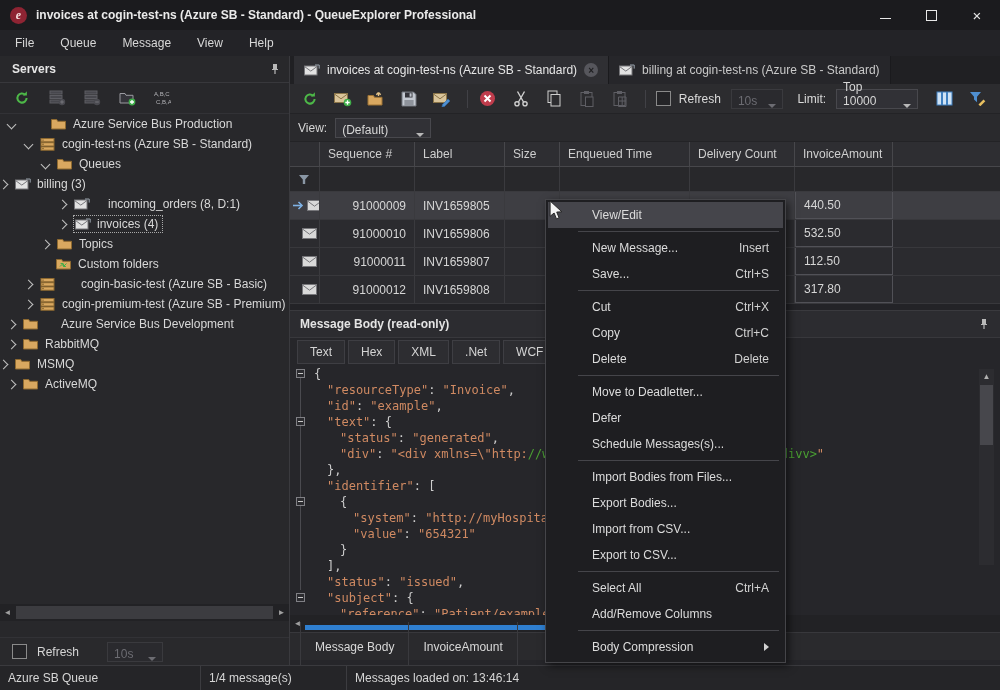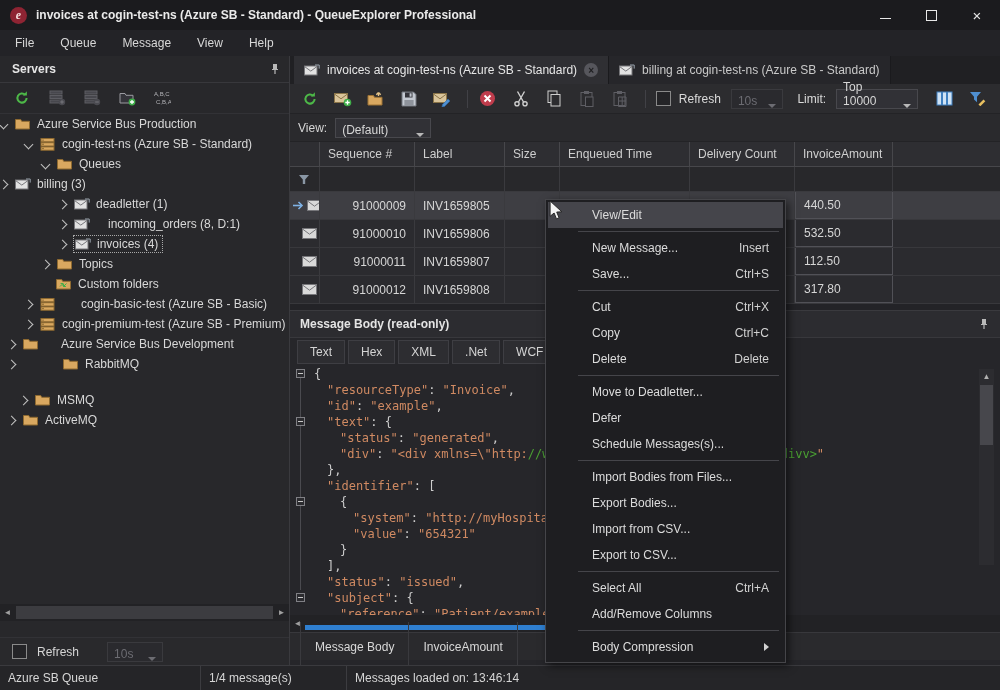--- a/index.html
+++ b/index.html
@@ -215,21 +215,21 @@
           </svg>
         </span>
         <span class="tb-ico">
           <svg width="18" height="16" viewBox="0 0 18 16">
             <text x="1" y="6" font-size="6" fill="#b4b4b8" font-family="sans-serif">A,B,C</text>
             <text x="3" y="14" font-size="6" fill="#b4b4b8" font-family="sans-serif">C,B,A</text>
           </svg>
         </span>
       </div>
     <div class="tree" id="tree">
-        <div class="tree-row" style="">
+        <div class="tree-row" style="padding-left: 8px; gap: 28px;">
           <span class="chev down"></span>
           <span style="display: flex; align-items: center;">
             <span class="tree-ico">
               <svg width="15" height="12" viewBox="0 0 15 12">
                 <path d="M0.5 1.5h5.2l1 1.8h7.8V11H0.5z" fill="#d9a860" stroke="#8f6a30"></path>
               </svg>
             </span>
             <span class="tree-label">Azure Service Bus Production</span>
           </span>
         </div>
@@ -272,33 +272,20 @@
                 <rect x="0.5" y="2" width="12.5" height="9" fill="#e2e2e2" stroke="#76767a"></rect>
                 <path d="M0.5 2.5l6.3 4.6 6.2-4.6" fill="none" stroke="#76767a"></path>
                 <path d="M11 1h4.2v3.6" fill="none" stroke="#9aa4ae"></path>
               </svg>
             </span>
             <span class="tree-label">billing (3)</span>
           </span>
         </div>
         <div class="tree-row" style="padding-left: 59px;">
           <span class="chev right"></span>
-          <span style="display: flex; align-items: center;">
-            <span class="tree-ico">
-              <svg width="16" height="12" viewBox="0 0 16 12">
-                <rect x="0.5" y="2" width="12.5" height="9" fill="#e2e2e2" stroke="#76767a"></rect>
-                <path d="M0.5 2.5l6.3 4.6 6.2-4.6" fill="none" stroke="#76767a"></path>
-                <path d="M11 1h4.2v3.6" fill="none" stroke="#9aa4ae"></path>
-              </svg>
-            </span>
-            <span class="tree-label">deadletter (1)</span>
-          </span>
-        </div>
-        <div class="tree-row" style="padding-left: 59px;">
-          <span class="chev right"></span>
           <span style="display: flex; align-items: center; gap: 12px;">
             <span class="tree-ico">
               <svg width="16" height="12" viewBox="0 0 16 12">
                 <rect x="0.5" y="2" width="12.5" height="9" fill="#e2e2e2" stroke="#76767a"></rect>
                 <path d="M0.5 2.5l6.3 4.6 6.2-4.6" fill="none" stroke="#76767a"></path>
                 <path d="M11 1h4.2v3.6" fill="none" stroke="#9aa4ae"></path>
               </svg>
             </span>
             <span class="tree-label">incoming_orders (8, D:1)</span>
           </span>
@@ -383,32 +370,32 @@
           <span class="chev right"></span>
           <span style="display: flex; align-items: center; gap: 16px;">
             <span class="tree-ico">
               <svg width="15" height="12" viewBox="0 0 15 12">
                 <path d="M0.5 1.5h5.2l1 1.8h7.8V11H0.5z" fill="#d9a860" stroke="#8f6a30"></path>
               </svg>
             </span>
             <span class="tree-label">Azure Service Bus Development</span>
           </span>
         </div>
-        <div class="tree-row" style="padding-left: 8px; gap: 40px;">
+        <div class="tree-row" style="padding-left: 8px;">
           <span class="chev right"></span>
           <span style="display: flex; align-items: center;">
             <span class="tree-ico">
               <svg width="15" height="12" viewBox="0 0 15 12">
                 <path d="M0.5 1.5h5.2l1 1.8h7.8V11H0.5z" fill="#d9a860" stroke="#8f6a30"></path>
               </svg>
             </span>
             <span class="tree-label">RabbitMQ</span>
           </span>
         </div>
-        <div class="tree-row" style="padding-left: 20px; margin-top: 16px;">
+        <div class="tree-row" style="padding-left: 0;">
           <span class="chev right"></span>
           <span style="display: flex; align-items: center;">
             <span class="tree-ico">
               <svg width="15" height="12" viewBox="0 0 15 12">
                 <path d="M0.5 1.5h5.2l1 1.8h7.8V11H0.5z" fill="#d9a860" stroke="#8f6a30"></path>
               </svg>
             </span>
             <span class="tree-label">MSMQ</span>
           </span>
         </div>

